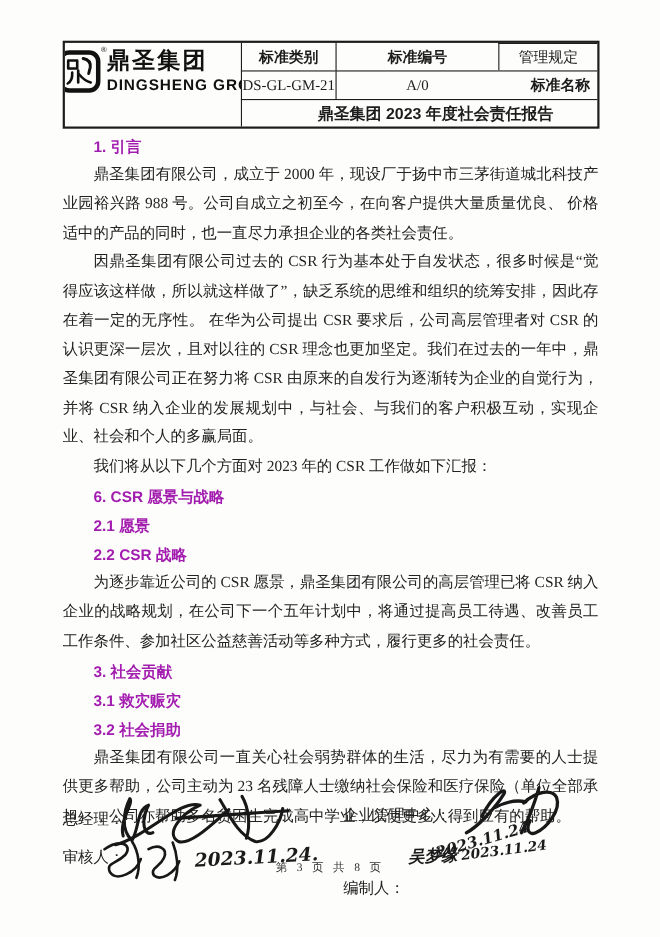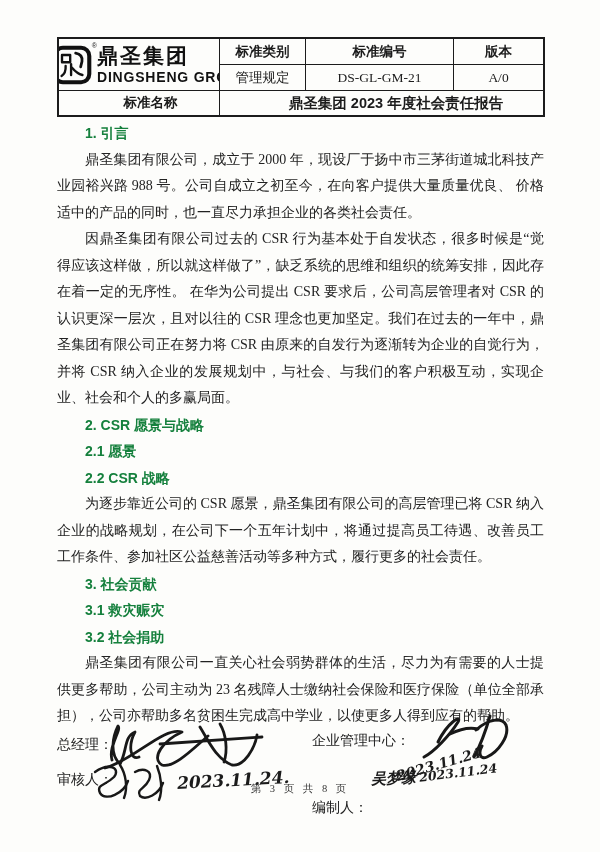--- a/index.html
+++ b/index.html
@@ -52,21 +52,21 @@
   .doc-body {
     position:absolute; left:57px; top:120px; width:487px;
   }
   .para, .hd {
     margin:0; font-size:14px; line-height:26.5px;
     text-indent:2em; color:#222;
   }
   .para { text-align:justify; }
   .hd {
     font-family:"Liberation Sans","DejaVu Sans",sans-serif;
-    font-weight:700; color:#15803d;
+    font-weight:700; color:#a21caf;
   }
   
   .sig-area { position:absolute; left:57px; top:718px; width:487px; height:96px; font-size:14px; }
   .sig-label { position:absolute; white-space:nowrap; color:#222; }
   .sig-svg { position:absolute; }
   .hand {
     position:absolute; white-space:nowrap; font-style:italic; font-weight:600;
     font-family:"DejaVu Serif","Liberation Serif",serif; color:#1b1b1b;
   }
   .lbl-gm { left:0; top:18px; }
@@ -106,33 +106,33 @@
           <span class="tm">®</span>
         </div>
         <div class="logo-text">
           <span class="logo-cn">鼎圣集团</span>
           <span class="logo-en">DINGSHENG GROUP</span>
         </div>
       </div>
     </div>
     <div class="cell no-bt">标准类别</div>
     <div class="cell no-bt">标准编号</div>
-    <div class="cell no-bt">版本</div>
     <div class="cell cell-value">管理规定</div>
     <div class="cell cell-value">DS-GL-GM-21</div>
     <div class="cell cell-value">A/0</div>
     <div class="cell no-bl">标准名称</div>
     <div class="cell cell-title">鼎圣集团 2023 年度社会责任报告</div>
   </div>
 
   <div class="doc-body">
     <div class="hd">1. 引言</div>
     <p class="para">鼎圣集团有限公司，成立于 2000 年，现设厂于扬中市三茅街道城北科技产业园裕兴路 988 号。公司自成立之初至今，在向客户提供大量质量优良、 价格适中的产品的同时，也一直尽力承担企业的各类社会责任。</p>
     <p class="para">因鼎圣集团有限公司过去的 CSR 行为基本处于自发状态，很多时候是“觉得应该这样做，所以就这样做了”，缺乏系统的思维和组织的统筹安排，因此存在着一定的无序性。 在华为公司提出 CSR 要求后，公司高层管理者对 CSR 的认识更深一层次，且对以往的 CSR 理念也更加坚定。我们在过去的一年中，鼎圣集团有限公司正在努力将 CSR 由原来的自发行为逐渐转为企业的自觉行为，并将 CSR 纳入企业的发展规划中，与社会、与我们的客户积极互动，实现企业、社会和个人的多赢局面。</p>
-    <div class="hd">2. CSR 愿景与战略</div>
+    <p class="para">我们将从以下几个方面对 2023 年的 CSR 工作做如下汇报：</p>
+    <div class="hd">6. CSR 愿景与战略</div>
     <div class="hd">2.1 愿景</div>
     <div class="hd">2.2 CSR 战略</div>
     <p class="para">为逐步靠近公司的 CSR 愿景，鼎圣集团有限公司的高层管理已将 CSR 纳入企业的战略规划，在公司下一个五年计划中，将通过提高员工待遇、改善员工工作条件、参加社区公益慈善活动等多种方式，履行更多的社会责任。</p>
     <div class="hd">3. 社会贡献</div>
     <div class="hd">3.1 救灾赈灾</div>
     <div class="hd">3.2 社会捐助</div>
     <p class="para">鼎圣集团有限公司一直关心社会弱势群体的生活，尽力为有需要的人士提供更多帮助，公司主动为 23 名残障人士缴纳社会保险和医疗保险（单位全部承担），公司亦帮助多名贫困生完成高中学业，以使更多人得到应有的帮助。</p>
   </div>
 
   <div class="sig-area">

